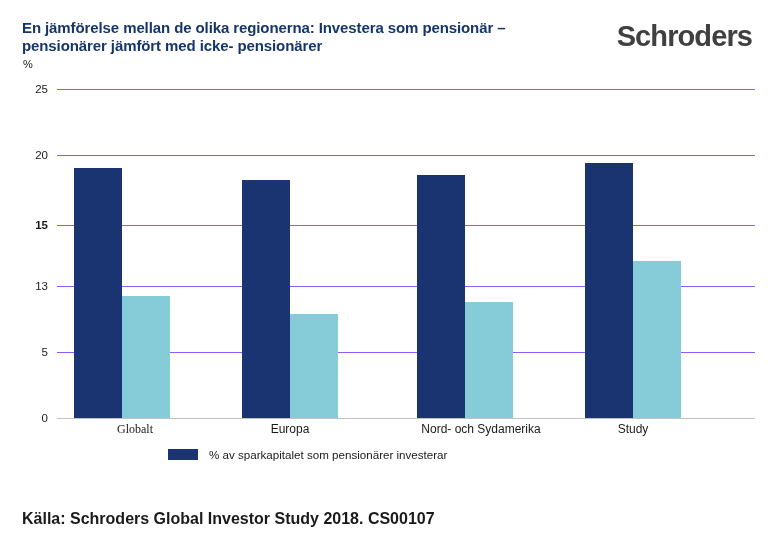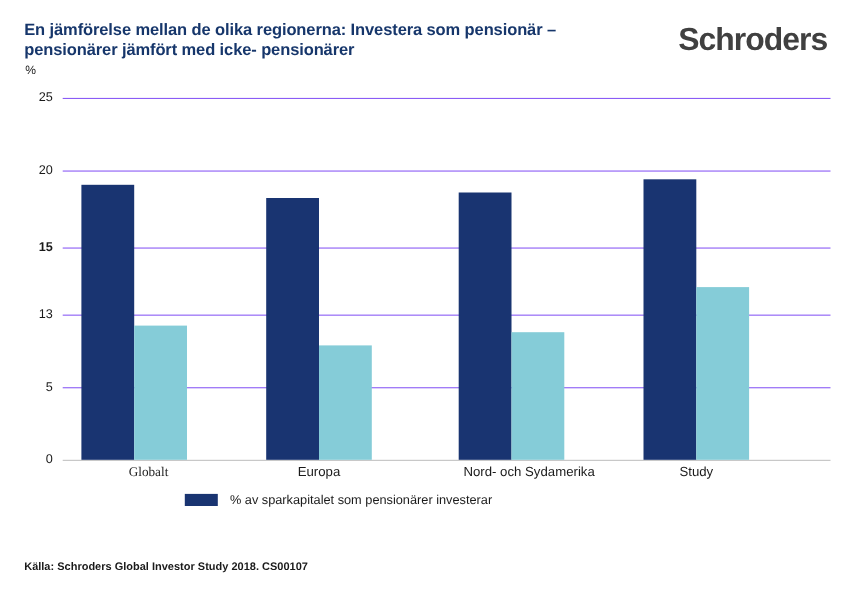--- a/index.html
+++ b/index.html
@@ -131,21 +131,21 @@
     font-size: 11.6px;
     color: #1a1a1a;
     white-space: nowrap;
   }
 
   
   .footer-source {
     position: absolute;
     left: 22px;
     top: 510px;
-    font-size: 10px;
+    font-size: 16px;
     font-weight: bold;
     color: #1a1a1a;
     white-space: nowrap;
   }
 </style>
 </head>
 <body>
 
 <div class="header">
   <div class="chart-title">En jämförelse mellan de olika regionerna: Investera som pensionär – pensionärer jämfört med icke- pensionärer</div>

